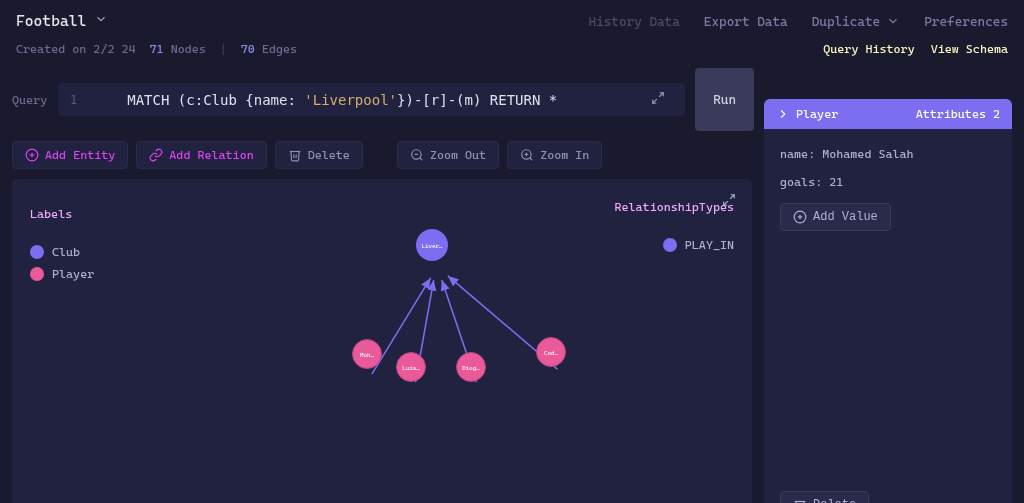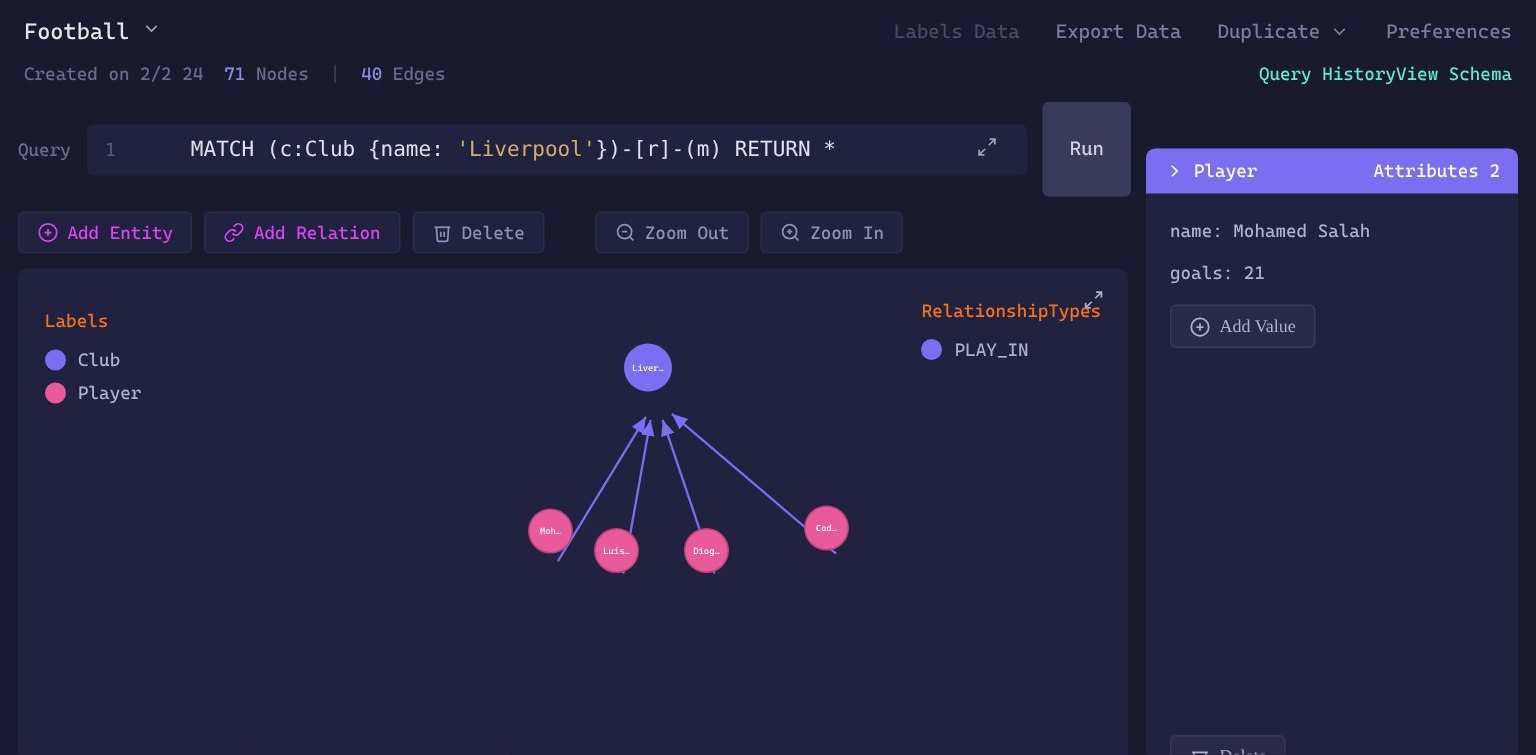--- a/index.html
+++ b/index.html
@@ -28,21 +28,21 @@
 
 .metabar {
   display: flex;
   justify-content: space-between;
   align-items: center;
   padding: 4px 16px 12px;
 }
 .meta-left { display: flex; gap: 14px; align-items: flex-start; color: #6b6b8f; font-size: 12px; }
 .meta-left .accent { color: #8b8be0; }
 .divider { color: #3a3a5a; }
-.meta-right { display: flex; gap: 0; color: #5eead4; font-size: 12px; }
+.meta-right { display: flex; gap: 16px; color: #fef9c3; font-size: 12px; }
 .meta-right span { cursor: pointer; }
 
 .query-row {
   display: flex;
   align-items: center;
   gap: 10px;
   padding: 0 12px 10px;
 }
 .query-label { color: #6b6b8f; font-size: 12px; width: 36px; }
 .query-box {
@@ -110,28 +110,28 @@
   position: relative;
 }
 .canvas-expand {
   position: absolute;
   top: 14px;
   right: 16px;
   color: #b0b0d0;
   cursor: pointer;
 }
 .labels-sec { position: absolute; top: 28px; left: 18px; }
-.sec-title { color: #f97316; font-size: 12px; margin-bottom: 12px; }
+.sec-title { color: #f0abfc; font-size: 12px; margin-bottom: 24px; }
 .legend-item { display: flex; align-items: center; gap: 8px; margin-bottom: 8px; font-size: 12px; color: #b0b0d0; }
 .legend-dot { width: 14px; height: 14px; border-radius: 50%; }
 .dot-club { background: #7c6ef0; }
 .dot-player { background: #e85a9a; }
 
 .rel-sec { position: absolute; top: 21px; right: 18px; text-align: right; }
-.rel-sec .legend-item { }
+.rel-sec .legend-item { justify-content: flex-end; }
 
 .graph-svg { position: absolute; top: 0; left: 0; width: 100%; height: 100%; pointer-events: none; }
 .node {
   position: absolute;
   width: 30px;
   height: 30px;
   border-radius: 50%;
   display: flex;
   align-items: center;
   justify-content: center;
@@ -166,42 +166,42 @@
 .panel-body { padding: 18px 16px; flex: 1; font-size: 12px; color: #b0b0d0; }
 .attr-row { margin-bottom: 14px; }
 .panel-footer { padding: 12px 16px; }
 .mini-btn {
   background: #2a2a4a;
   border: 1px solid #3a3a5a;
   color: #b0b0d0;
   padding: 6px 12px;
   border-radius: 4px;
   cursor: pointer;
-  font-family: Liberation Serif, serif;
+  font-family: Liberation Mono, monospace;
   font-size: 12px;
   display: inline-flex;
   align-items: center;
   gap: 6px;
 }
 svg.icon { width: 14px; height: 14px; stroke: currentColor; fill: none; stroke-width: 2; }
 </style>
 </head>
 <body>
 
 <div class="topbar">
   <div class="title-wrap">
     <span class="title">Football</span>
     <span class="chev">
       <svg class="icon" viewBox="0 0 24 24">
           <polyline points="6 9 12 15 18 9"></polyline>
         </svg>
     </span>
   </div>
   <div class="top-links">
-    <span class="top-link dim">Labels Data</span>
+    <span class="top-link dim">History Data</span>
     <span class="top-link">Export Data</span>
     <span class="top-link dup-wrap">
       <span>Duplicate</span>
       <svg class="icon" viewBox="0 0 24 24">
           <polyline points="6 9 12 15 18 9"></polyline>
         </svg>
     </span>
     <span class="top-link">Preferences</span>
   </div>
 </div>
@@ -209,21 +209,21 @@
 <div class="metabar">
   <div class="meta-left">
     <span>
       <span>Created on</span> <span>2/2 24</span>
     </span>
     <span>
       <span class="accent">71</span> <span>Nodes</span>
     </span>
     <span class="divider">|</span>
     <span>
-      <span class="accent">40</span> <span>Edges</span>
+      <span class="accent">70</span> <span>Edges</span>
     </span>
   </div>
   <div class="meta-right">
     <span>Query History</span>
     <span>View Schema</span>
   </div>
 </div>
 
 <div class="query-row">
   <span class="query-label">Query</span>

